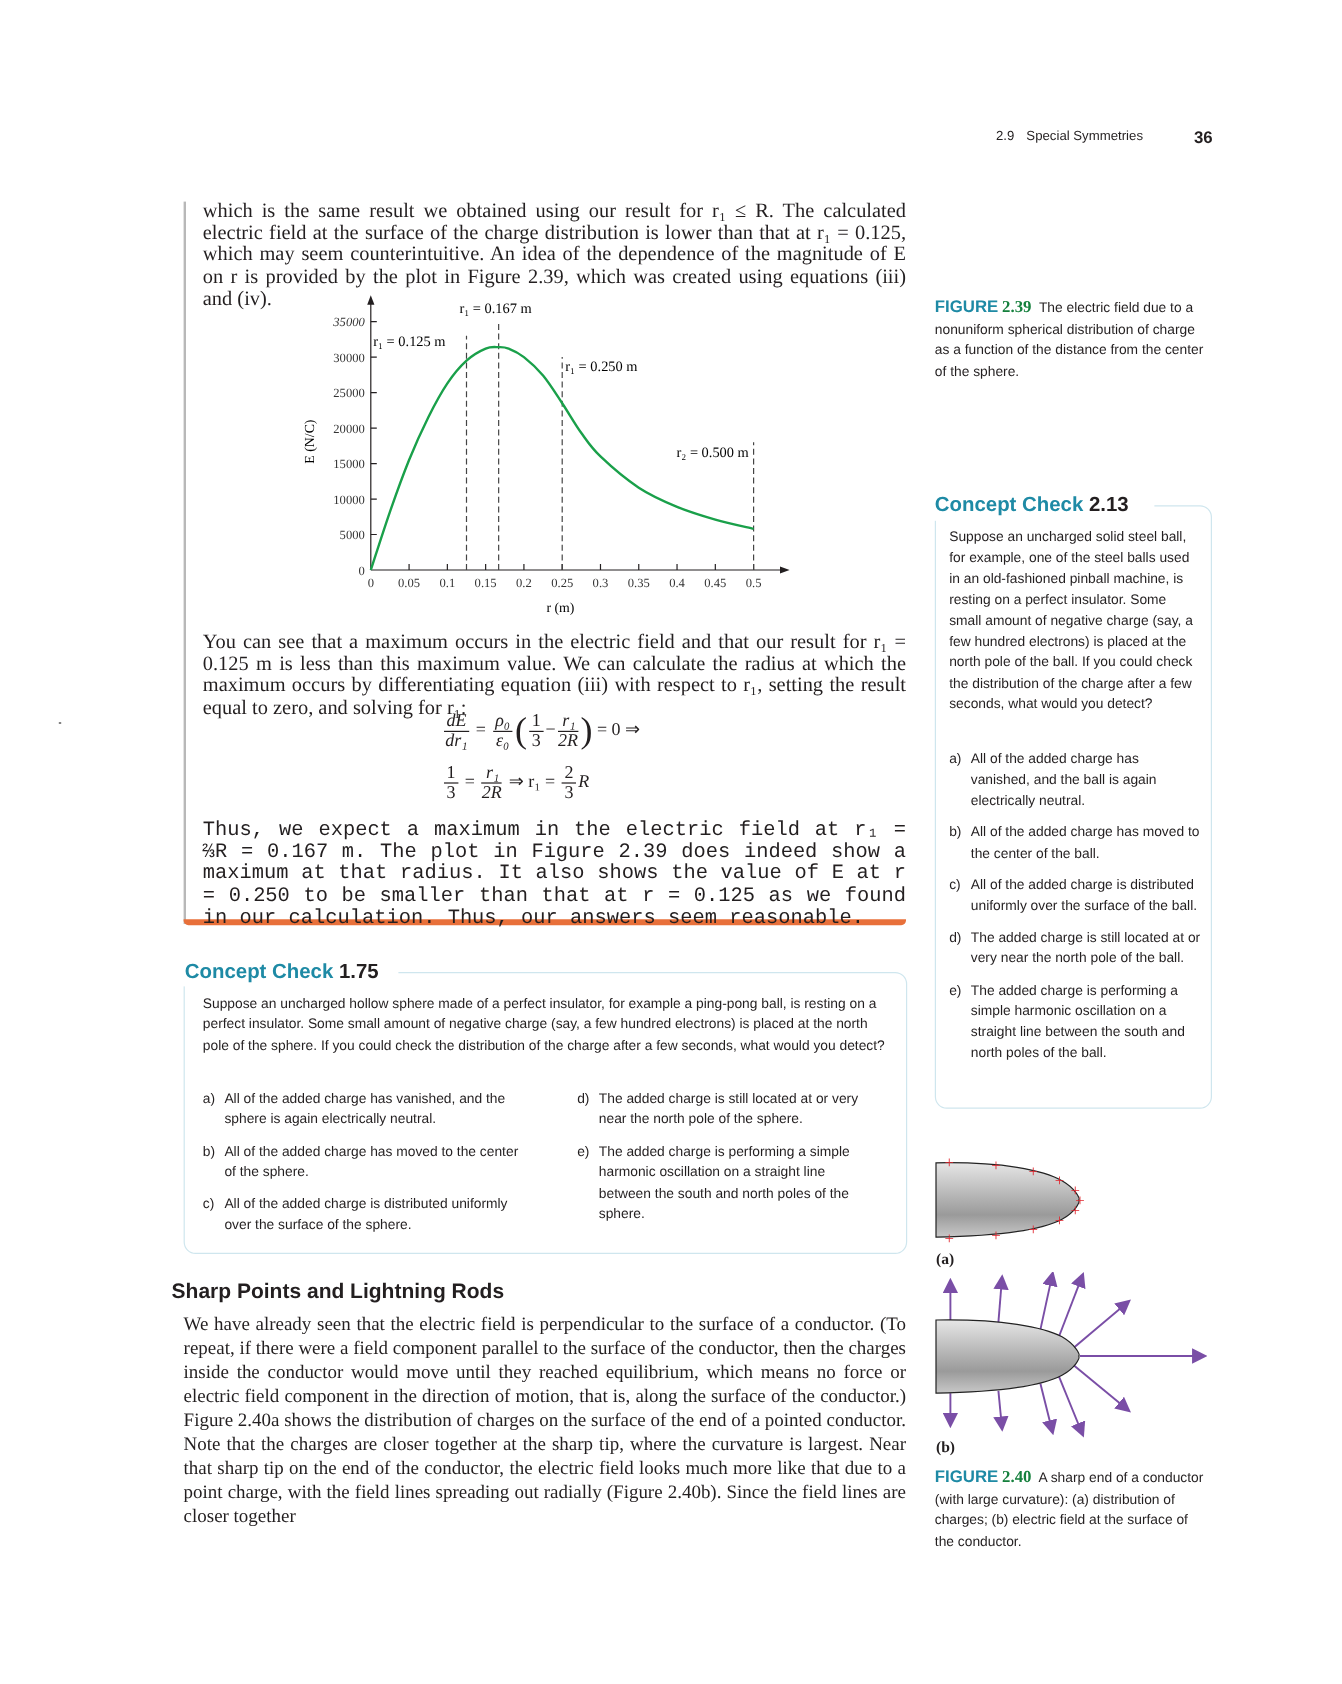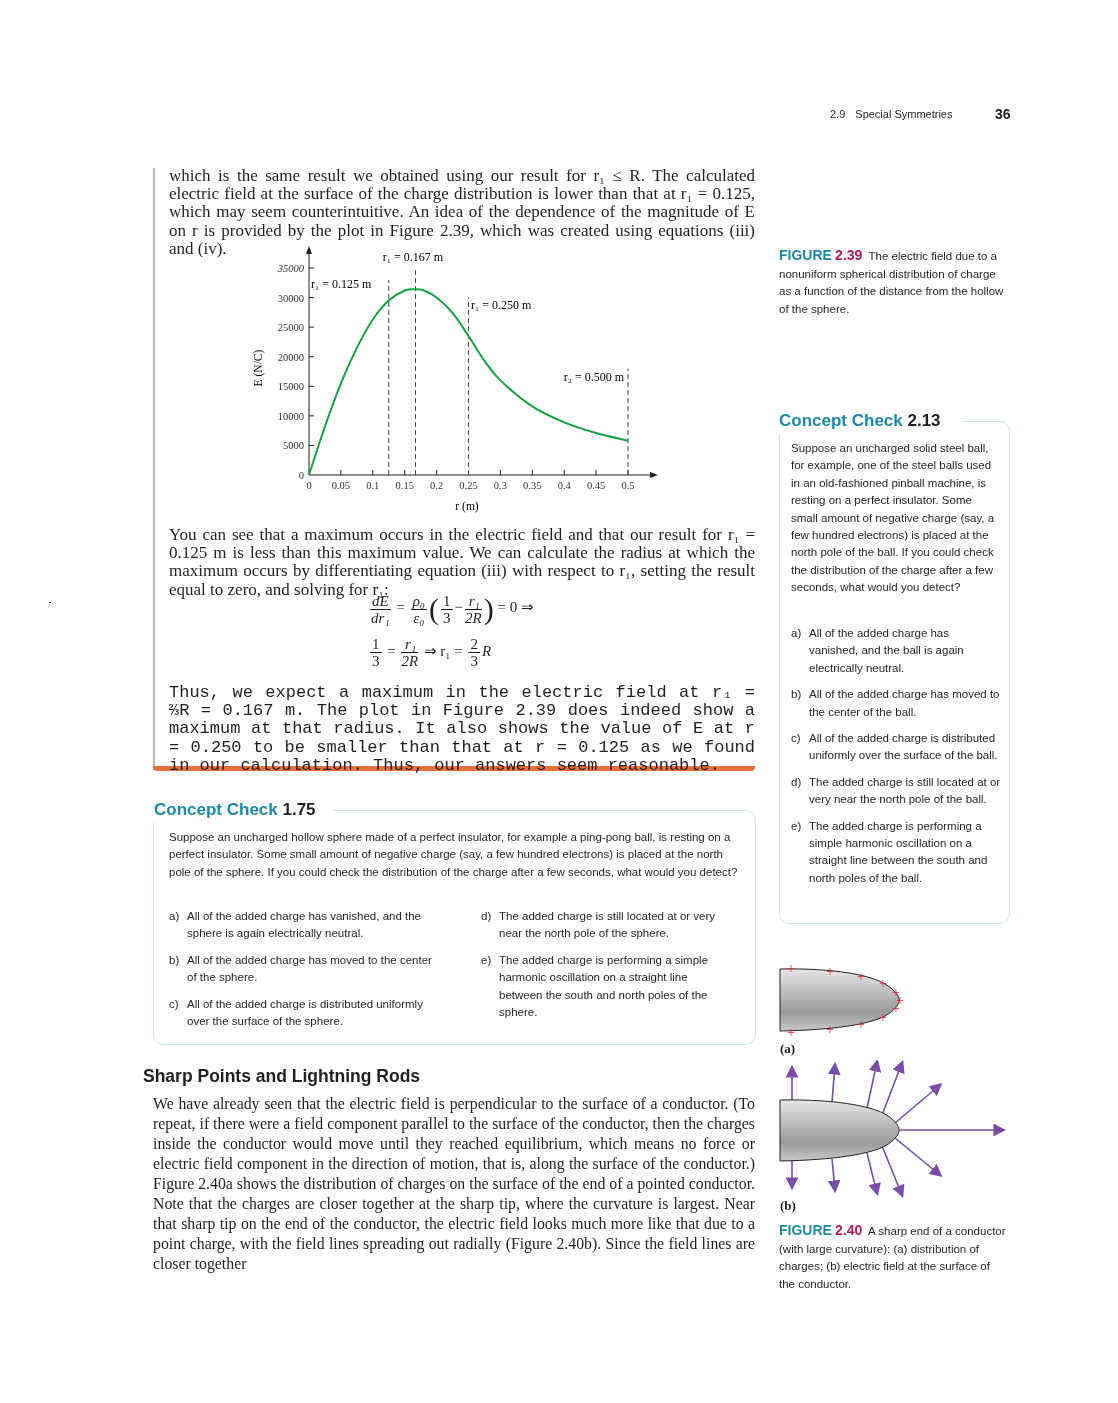--- a/index.html
+++ b/index.html
@@ -15,21 +15,21 @@
   .example-bottom { left:153px; top:766px; width:602px; height:5px; background:#e8703a; border-radius:0 0 4px 4px; }
   .para { position:absolute; left:169px; width:586px; font-size:17px; line-height:18.2px; text-align:justify; }
   .eq { position:absolute; font-family:"Liberation Serif", serif; font-size:15px; }
   .frac { display:inline-block; vertical-align:middle; text-align:center; margin:0 2px; }
   .frac .n { display:block; border-bottom:1px solid #231f20; padding:0 2px; line-height:16px;text-align:right; }
   .frac .d { display:block; line-height:16px; }
   .paren { font-size:30px; vertical-align:middle; font-weight:100; }
 
   .caption { font-family:"Liberation Sans", sans-serif; font-size:11.5px; line-height:17.5px; }
   .fig-label { color:#1e8aa5; font-weight:bold; font-size:14px; }
-  .fig-num { color:#be185d; font-weight:bold; font-size:14px; }
+  .fig-num { color:#15803d; font-weight:bold; font-size:14px;font-family:Liberation Serif, serif; }
 
   .cc-title { font-family:"Liberation Sans", sans-serif; font-size:17px; font-weight:bold; color:#1e8aa5; }
   .cc-title .num { color:#231f20; }
   .cc-box { border:1.5px solid #cfe6ee; border-radius:10px; }
   .cc-text { font-family:"Liberation Sans", sans-serif; font-size:11.5px; line-height:17.4px; }
   .opt { display:flex; margin-bottom:9px; }
   .opt .lt { width:18px; flex:none; }
 
   .section-title { font-family:"Liberation Sans", sans-serif; font-size:17.5px; font-weight:bold; }
   svg text { font-family:"Liberation Serif", serif; }
@@ -121,21 +121,21 @@
   =
   <span class="frac"><span class="n" style="font-style:italic">r₁</span><span class="d" style="font-style:italic">2R</span></span>
   <span>⇒ r₁ =</span>
   <span class="frac"><span class="n">2</span><span class="d">3</span></span><span style="font-style:italic">R</span>
 </div>
 
 <div class="para" style="top:684px;font-family:Liberation Mono, monospace;">Thus, we expect a maximum in the electric field at r₁ = ⅔R = 0.167 m. The plot in Figure 2.39 does indeed show a maximum at that radius. It also shows the value of E at r = 0.250 to be smaller than that at r = 0.125 as we found in our calculation. Thus, our answers seem reasonable.</div>
 
 <div class="abs caption" style="left:779px; top:247px; width:225px;">
   <span class="fig-label">FIGURE</span> <span class="fig-num">2.39</span>&nbsp;
-  <span>The electric field due to a nonuniform spherical distribution of charge as a function of the distance from the hollow of the sphere.</span>
+  <span>The electric field due to a nonuniform spherical distribution of charge as a function of the distance from the center of the sphere.</span>
 </div>
 
 <div class="abs cc-box" style="left:779px; top:421px; width:229px; height:501px;"></div>
 <div class="abs" style="left:776px; top:410px; width:186px; height:24px; background:#fff;"></div>
 <div class="abs cc-title" style="left:779px; top:411px;">
   <span>Concept Check</span> <span class="num">2.13</span>
 </div>
 <div class="abs cc-text" style="left:791px; top:440px; width:210px;">Suppose an uncharged solid steel ball, for example, one of the steel balls used in an old-fashioned pinball machine, is resting on a perfect insulator. Some small amount of negative charge (say, a few hundred electrons) is placed at the north pole of the ball. If you could check the distribution of the charge after a few seconds, what would you detect?</div>
 <div class="abs cc-text" style="left:791px; top:625px; width:210px;">
   <div class="opt">

